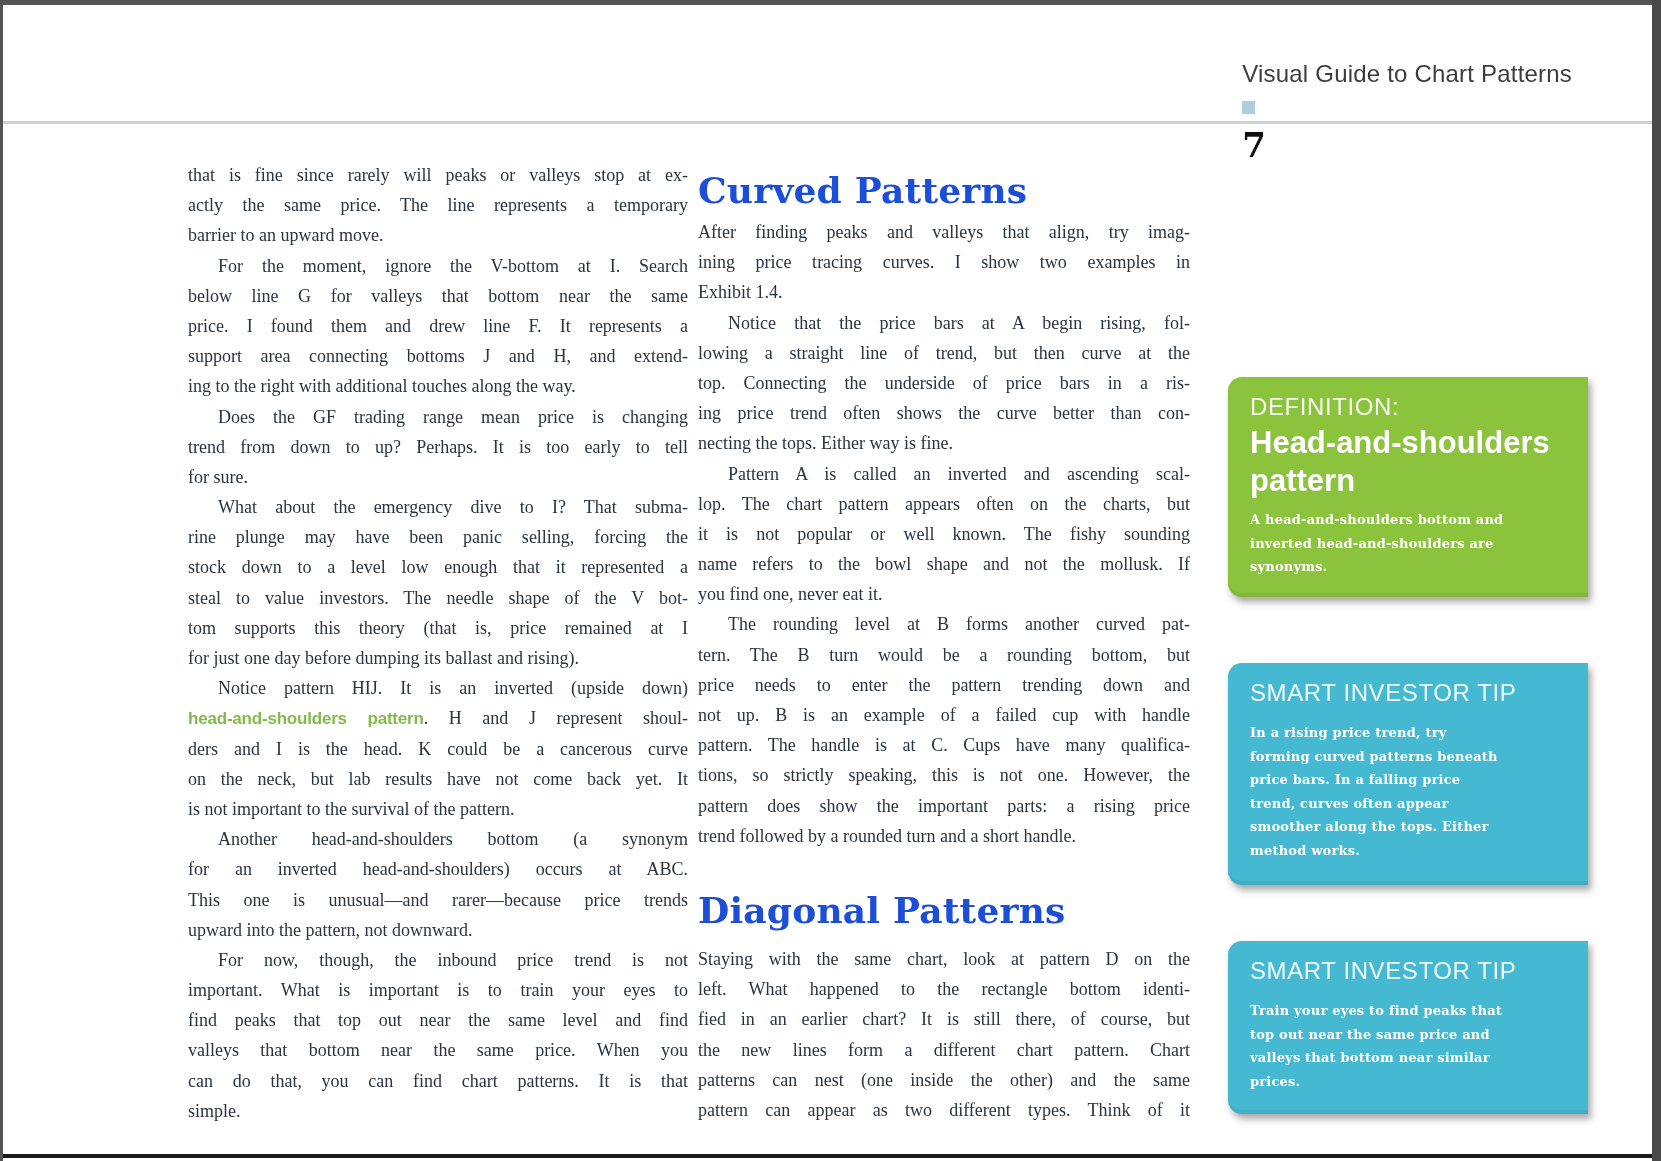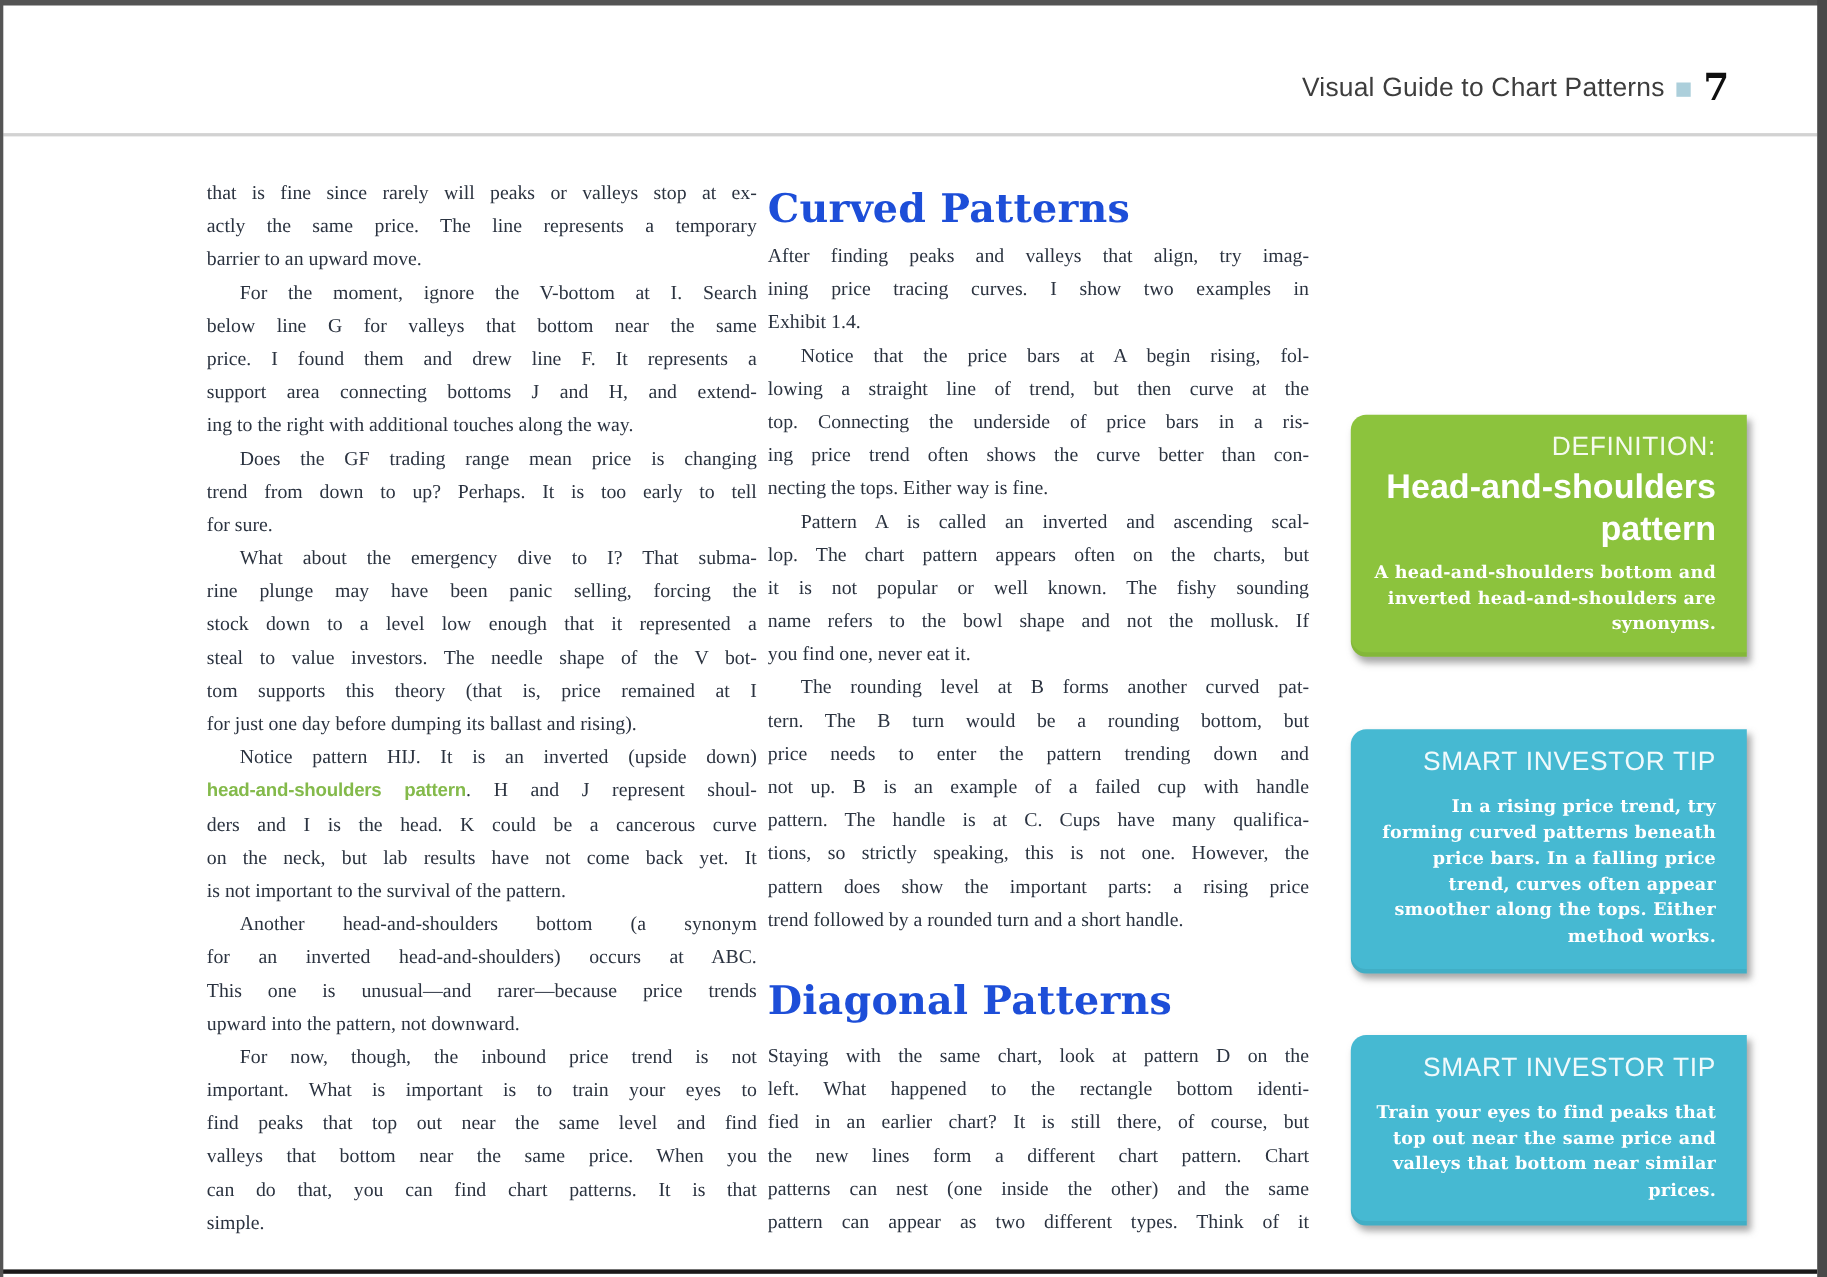--- a/index.html
+++ b/index.html
@@ -8,52 +8,52 @@
     background:#ffffff;font-family:"Liberation Serif",serif;
   }
   
   .frame-top{position:absolute;top:0;left:0;right:0;height:5px;background:#545454;z-index:6;}
   .frame-left{position:absolute;top:0;left:0;bottom:0;width:3px;background:#545454;z-index:6;}
   .frame-right{position:absolute;top:0;right:0;bottom:0;width:9px;background:#494949;z-index:6;}
   .frame-bottom{position:absolute;left:0;right:9px;top:1154px;height:4px;background:#1a1a1a;z-index:5;}
   .header-rule{position:absolute;top:121px;left:3px;right:9px;height:3px;background:#d2d2d2;}
 
   
-  .page-header{position:absolute;top:60px;right:89px;display:flex;align-items:center;gap:11px;
-    font-family:"Liberation Sans",sans-serif;}
+  .page-header{position:absolute;top:60px;right:89px;display:flex;align-items:flex-start;gap:11px;
+    font-family:"Liberation Sans",sans-serif;flex-direction:column;}
   .header-title{font-size:24px;color:#3d3d3d;letter-spacing:0.2px;}
   .header-square{width:13px;height:13px;background:#accfdb;margin-top:2px;}
   .header-page{font-size:34px;font-weight:bold;color:#0f0f0f;font-family:"DejaVu Serif",serif;}
 
   
   .col{position:absolute;font-size:18px;color:#2b3340;}
   #left-col{left:156px;top:160px;width:500px;margin-left:32px;}
   #right-col{left:698px;top:160px;width:492px;}
   .col .line{line-height:30.2px;height:30.2px;text-align:justify;white-space:normal;}
   .col .line.just{text-align-last:justify;}
   .col .line.indent{text-indent:30px;}
   .term{font-family:"Liberation Sans",sans-serif;font-weight:bold;color:#84ba4b;font-size:17px;letter-spacing:-0.2px;}
 
   .section-heading{font-family:"DejaVu Serif",serif;font-weight:bold;font-size:36px;line-height:36px;
     color:#1d4ed8;margin:0;letter-spacing:0.2px;}
   .section-heading.h-first{margin:12px 0 9px 0;}
   .section-heading.h-later{margin:41px 0 16px 0;}
 
   
   .box{position:absolute;left:1228px;width:360px;box-sizing:border-box;color:#ffffff;
-    border-radius:14px 0 0 14px;padding:15px 28px 0 12px;
-    box-shadow:3px 5px 7px rgba(95,95,95,0.55), inset 0 -4px 0 rgba(0,0,0,0.06);z-index:2;text-align:right;}
+    border-radius:14px 0 0 14px;padding:15px 28px 0 22px;
+    box-shadow:3px 5px 7px rgba(95,95,95,0.55), inset 0 -4px 0 rgba(0,0,0,0.06);z-index:2;}
   #def-box{top:377px;height:220px;}
   #tip-box-1{top:663px;height:222px;}
   #tip-box-2{top:941px;height:173px;}
   .box-eyebrow{font-family:"Liberation Sans",sans-serif;font-size:24px;font-weight:400;
     color:rgba(255,255,255,0.92);letter-spacing:0.6px;line-height:30px;}
   .box-title{font-family:"Liberation Sans",sans-serif;font-size:31px;font-weight:bold;
     line-height:38px;margin-top:2px;}
-  .box-body{font-family:"DejaVu Serif",serif;font-weight:bold;font-size:16px;line-height:23.5px;
+  .box-body{font-family:"DejaVu Serif",serif;font-weight:bold;font-size:13px;line-height:23.5px;
     margin-top:8px;letter-spacing:0.2px;}
   .box-body.tip{margin-top:13px;}
 </style>
 </head>
 <body>
 
 <div class="frame-top"></div>
 <div class="frame-left"></div>
 <div class="frame-right"></div>
 <div class="frame-bottom"></div>

